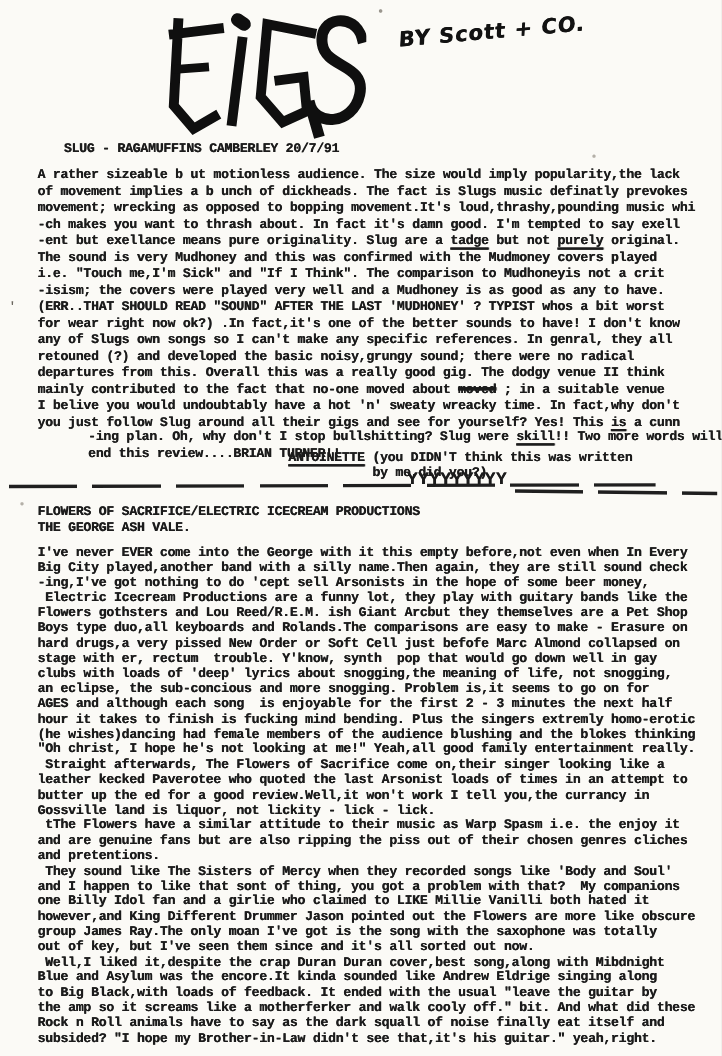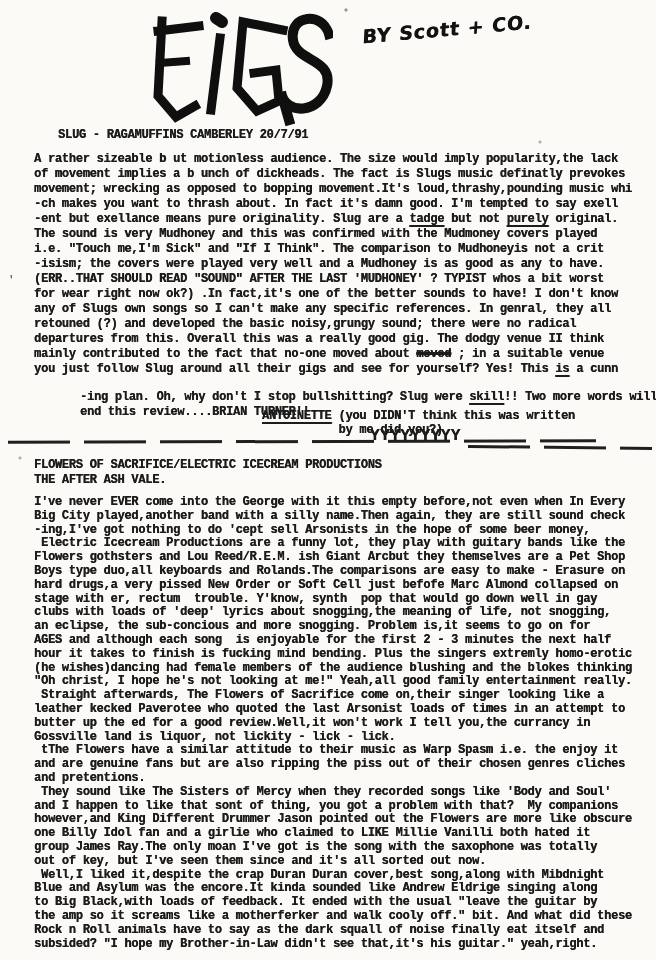--- a/index.html
+++ b/index.html
@@ -78,20 +78,21 @@
       <div class="tl">-ent but exellance means pure originality. Slug are a <span class="ul">tadge</span> but not <span class="ul">purely</span> original.</div>
       <div class="tl">The sound is very Mudhoney and this was confirmed with the Mudmoney covers played</div>
       <div class="tl">i.e. "Touch me,I'm Sick" and "If I Think". The comparison to Mudhoneyis not a crit</div>
       <div class="tl">-isism; the covers were played very well and a Mudhoney is as good as any to have.</div>
       <div class="tl">(ERR..THAT SHOULD READ "SOUND" AFTER THE LAST 'MUDHONEY' ? TYPIST whos a bit worst</div>
       <div class="tl">for wear right now ok?) .In fact,it's one of the better sounds to have! I don't know</div>
       <div class="tl">any of Slugs own songs so I can't make any specific references. In genral, they all</div>
       <div class="tl">retouned (?) and developed the basic noisy,grungy sound; there were no radical</div>
       <div class="tl">departures from this. Overall this was a really good gig. The dodgy venue II think</div>
       <div class="tl">mainly contributed to the fact that no-one moved about <span class="st">moved</span> ; in a suitable venue</div>
+      <div class="tl">I belive you would undoubtably have a hot 'n' sweaty wreacky time. In fact,why don't</div>
       <div class="tl">you just follow Slug around all their gigs and see for yourself? Yes! This <span class="ul">is</span> a cunn</div>
     </div>
 
   <div class="lines p2">
       <div class="tl">-ing plan. Oh, why don't I stop bullshitting? Slug were <span class="ul">skill</span>!! Two more words will</div>
       <div class="tl">end this review....BRIAN TURNER!!</div>
     </div>
 
   <div class="sig">
     <div class="lines">
@@ -99,21 +100,21 @@
         <div class="tl">           by me,did you?)</div>
       </div>
     <span class="yyy">YYYYYYYYY</span>
   </div>
 
   <div class="divider d1"></div>
   <div class="divider d2"></div>
 
   <div class="a2h">
     <div class="tl">FLOWERS OF SACRIFICE/ELECTRIC ICECREAM PRODUCTIONS</div>
-    <div class="tl">THE AFTER ASH VALE.</div>
+    <div class="tl">THE GEORGE ASH VALE.</div>
   </div>
 
   <div class="lines a2">
       <div class="tl">I've never EVER come into the George with it this empty before,not even when In Every</div>
       <div class="tl">Big City played,another band with a silly name.Then again, they are still sound check</div>
       <div class="tl">-ing,I've got nothing to do 'cept sell Arsonists in the hope of some beer money,</div>
       <div class="tl"> Electric Icecream Productions are a funny lot, they play with guitary bands like the</div>
       <div class="tl">Flowers gothsters and Lou Reed/R.E.M. ish Giant Arcbut they themselves are a Pet Shop</div>
       <div class="tl">Boys type duo,all keyboards and Rolands.The comparisons are easy to make - Erasure on</div>
       <div class="tl">hard drugs,a very pissed New Order or Soft Cell just befofe Marc Almond collapsed on</div>
@@ -126,22 +127,22 @@
       <div class="tl">"Oh christ, I hope he's not looking at me!" Yeah,all good family entertainment really.</div>
       <div class="tl"> Straight afterwards, The Flowers of Sacrifice come on,their singer looking like a</div>
       <div class="tl">leather kecked Paverotee who quoted the last Arsonist loads of times in an attempt to</div>
       <div class="tl">butter up the ed for a good review.Well,it won't work I tell you,the currancy in</div>
       <div class="tl">Gossville land is liquor, not lickity - lick - lick.</div>
       <div class="tl"> tThe Flowers have a similar attitude to their music as Warp Spasm i.e. the enjoy it</div>
       <div class="tl">and are genuine fans but are also ripping the piss out of their chosen genres cliches</div>
       <div class="tl">and pretentions.</div>
       <div class="tl"> They sound like The Sisters of Mercy when they recorded songs like 'Body and Soul'</div>
       <div class="tl">and I happen to like that sont of thing, you got a problem with that?  My companions</div>
+      <div class="tl">one Billy Idol fan and a girlie who claimed to LIKE Millie Vanilli both hated it</div>
       <div class="tl">however,and King Different Drummer Jason pointed out the Flowers are more like obscure</div>
-      <div class="tl">one Billy Idol fan and a girlie who claimed to LIKE Millie Vanilli both hated it</div>
       <div class="tl">group James Ray.The only moan I've got is the song with the saxophone was totally</div>
       <div class="tl">out of key, but I've seen them since and it's all sorted out now.</div>
       <div class="tl"> Well,I liked it,despite the crap Duran Duran cover,best song,along with Mibdnight</div>
       <div class="tl">Blue and Asylum was the encore.It kinda sounded like Andrew Eldrige singing along</div>
       <div class="tl">to Big Black,with loads of feedback. It ended with the usual "leave the guitar by</div>
       <div class="tl">the amp so it screams like a motherferker and walk cooly off." bit. And what did these</div>
       <div class="tl">Rock n Roll animals have to say as the dark squall of noise finally eat itself and</div>
       <div class="tl">subsided? "I hope my Brother-in-Law didn't see that,it's his guitar." yeah,right.</div>
     </div>
 

